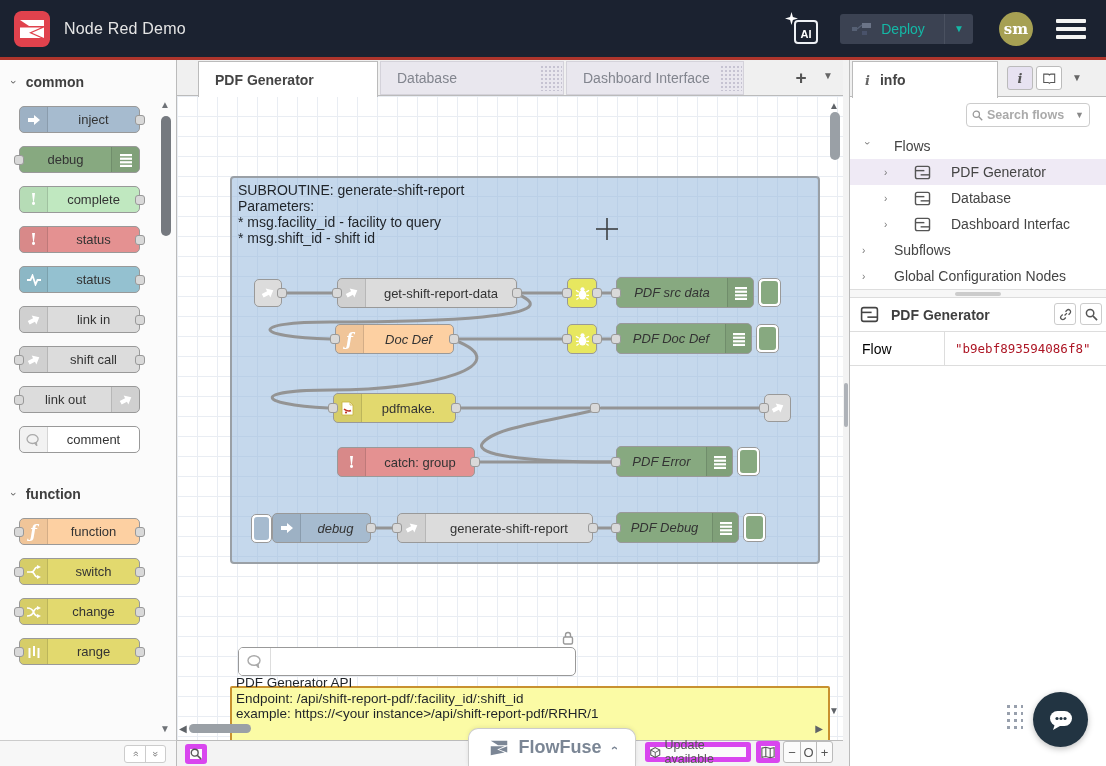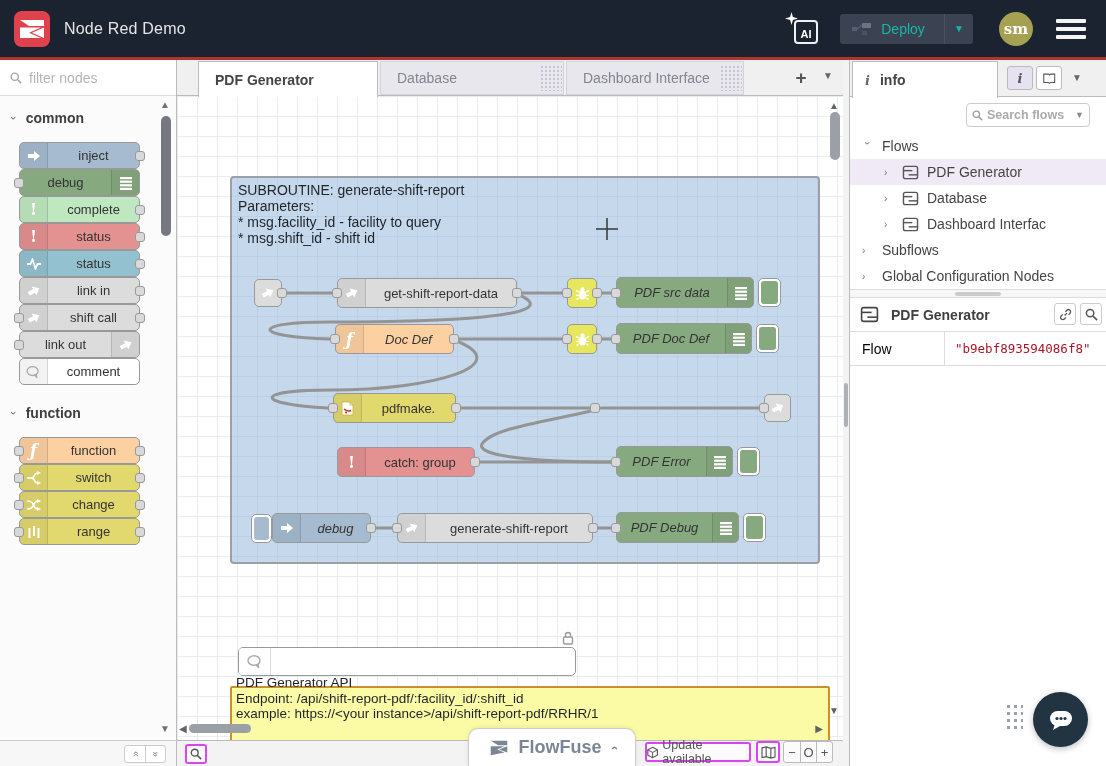--- a/index.html
+++ b/index.html
@@ -22,21 +22,21 @@
 
   
   #palette { position:absolute; left:0; top:60px; width:177px; height:680px; background:#fbfbfb; border-right:1px solid #bbb; overflow:hidden; }
   #filter-box { height:36px; border-bottom:1px solid #ddd; background:#fff; display:flex; align-items:center; padding-left:10px; color:#b5b5b5; font-size:14px; }
   #filter-box .ph { margin-left:7px; }
   .cat-header { display:flex; align-items:center; padding:12px 0 0 12px; height:32px; color:#3f3f3f; font-weight:bold; font-size:14px; }
   .cat-header .chev { color:#666; font-size:11px; margin-right:10px; font-weight:normal; }
   .chev { display:inline-block; }
   .chev.down { transform:rotate(90deg); }
   .pal-list { padding:14px 0 6px 19px; }
-  .pnode { position:relative; width:121px; height:27px; border:1px solid #999; border-radius:5px; display:flex; align-items:stretch; font-size:13px; color:#333;text-align:center; }
+  .pnode { position:relative; width:121px; height:27px; border:1px solid #999; border-radius:5px; margin-bottom:13px; display:flex; align-items:stretch; font-size:13px; color:#333;text-align:center; }
   .pnode .lbl { flex:1; display:flex; align-items:center; justify-content:center; white-space:nowrap; }
   .istrip { width:28px; display:flex; align-items:center; justify-content:center; }
   .istrip.l { border-right:1px solid rgba(0,0,0,.12); background:rgba(0,0,0,.05); border-radius:4px 0 0 4px; }
   .istrip.r { border-left:1px solid rgba(0,0,0,.12); background:rgba(0,0,0,.05); border-radius:0 4px 4px 0; }
   .port { position:absolute; width:10px; height:10px; background:#d9d9d9; border:1px solid #999; border-radius:3px; top:50%; transform:translateY(-50%); z-index:4; }
   .port.pl { left:-6px; } .port.pr { right:-6px; }
   #pal-scroll-up { position:absolute; right:6px; top:39px; color:#6e7277; font-size:10px; }
   #pal-scroll-dn { position:absolute; right:6px; bottom:6px; color:#6e7277; font-size:10px; }
   #pal-thumb { position:absolute; right:5px; top:56px; width:10px; height:120px; background:#75797f; border-radius:5px; }
   #pal-footer { position:absolute; left:0; top:740px; width:177px; height:26px; background:#f7f7f7; border-top:1px solid #ccc; border-right:1px solid #bbb; }
@@ -72,21 +72,21 @@
   #comment-node .lbl { flex:1; display:flex; align-items:center; padding-left:14px; font-style:italic; }
   #lock-icon { position:absolute; z-index:3; }
   #api-group { position:absolute; background:#fbfba5; border:2px solid #c8912f; border-radius:2px; z-index:1; }
   #api-text { position:absolute; font-size:13.5px; line-height:15.5px; color:#1f2328; white-space:pre-line; z-index:2; }
 
   .scroll-arrow { position:absolute; color:#5f6368; font-size:10px; z-index:6; }
   .scroll-thumb { position:absolute; background:#9aa0a6; border-radius:5px; z-index:6; }
 
   
   #footer-canvas { position:absolute; left:177px; top:740px; width:666px; height:26px; background:#f3f3f3; border-top:1px solid #bbb; }
-  .ftr-btn { position:absolute; border:2px solid #d946ef; background:#fbfbfb; border-radius:3px; display:flex; align-items:center; justify-content:center; color:#555; }
+  .ftr-btn { position:absolute; border:5px solid #d946ef; background:#fbfbfb; border-radius:3px; display:flex; align-items:center; justify-content:center; color:#555; }
   #flowfuse { position:absolute; left:468px; top:728px; width:168px; height:38px; background:#fff; border:1px solid #ccc; border-bottom:none; border-radius:10px 10px 0 0; box-shadow:0 -1px 4px rgba(0,0,0,.08); display:flex; align-items:center; justify-content:center; z-index:7; }
   #flowfuse .fftext { color:#7b8695; font-size:18px; font-weight:bold; margin:0 10px 0 8px; }
   #flowfuse .ffchev { color:#7b8695; font-size:12px; font-weight:bold; }
   #update-btn { left:645px; top:742px; height:20px; width:106px; font-size:12.5px; gap:4px; }
   #map-btn { left:756px; top:741px; width:24px; height:22px; }
   #zoomgrp { position:absolute; left:783px; top:741px; height:22px; display:flex; border:1px solid #bbb; border-radius:3px; background:#fbfbfb; z-index:6;}
   #zoomgrp span { width:16px; display:flex; align-items:center; justify-content:center; font-size:13px; color:#555; }
   #zoomgrp span + span { border-left:1px solid #bbb; }
   #search-canvas-btn { left:8px; top:3px; width:22px; height:20px; }
 
@@ -98,21 +98,21 @@
   #sb-tab-info { position:absolute; left:2px; top:1px; width:146px; height:37px; background:#fff; border:1px solid #bbb; border-bottom:none; display:flex; align-items:center; padding-left:12px; font-weight:bold; color:#444; z-index:2; }
   #sb-tab-info .ii { font-family:"DejaVu Serif", serif; font-style:italic; font-weight:bold; color:#666; margin-right:10px; font-size:13px; }
   .sb-ibtn { position:absolute; top:6px; width:26px; height:24px; border:1px solid #bbb; border-radius:3px; background:#fff; display:flex; align-items:center; justify-content:center; color:#555; }
   #sb-btn-i { left:157px; background:#e7e2f1; font-family:"DejaVu Serif", serif; font-weight:bold; font-style:italic; font-size:13px; }
   #sb-btn-book { left:186px; }
   #sb-caret { position:absolute; left:222px; top:12px; color:#666; font-size:10px; }
   #sb-search-row { height:36px; display:flex; justify-content:flex-end; align-items:center; padding-right:16px;font-weight:bold; }
   #sb-search { width:124px; height:24px; border:1px solid #ccc; border-radius:4px; background:#fff; display:flex; align-items:center; padding:0 5px; color:#aaa; font-size:12.5px; gap:4px; }
   #sb-search .ph { flex:1; overflow:hidden; white-space:nowrap; }
   #sb-search .caret { color:#888; font-size:9px; }
-  .tree-row { height:26px; display:flex; align-items:center; }
+  .tree-row { height:26px; display:flex; align-items:center;gap:12px; }
   .tree-row .chev { color:#777; font-size:10px; width:10px; }
   .tree-row.sel { background:#efeaf5; }
   .flow-ico { margin:0 8px 0 8px; }
   #sb-splitter { height:9px; background:#f7f7f7; border-top:1px solid #ddd; border-bottom:1px solid #ddd; position:relative; }
   #sb-splitter .grip { position:absolute; left:50%; top:2px; transform:translateX(-50%); width:46px; height:4px; background:#ccc; border-radius:2px; }
   #sb-detail-hdr { height:34px; border-bottom:1px solid #ddd; display:flex; align-items:center; padding-left:10px; font-weight:bold; color:#3f3f3f; position:relative; }
   #sb-detail-hdr .btns { position:absolute; right:4px; top:5px; display:flex; gap:4px; }
   #sb-detail-hdr .btns div { width:22px; height:22px; border:1px solid #ccc; border-radius:3px; background:#fff; display:flex; align-items:center; justify-content:center; }
   #sb-table { border-bottom:1px solid #ddd; }
   #sb-table .row { display:flex; height:33px; align-items:center; }
@@ -156,27 +156,20 @@
       <div id="avatar">sm</div>
       <div id="burger">
           <div></div>
           <div></div>
           <div></div>
         </div>
     </div>
   </div>
 
   <div id="palette">
-    <div id="filter-box">
-      <svg width="12" height="12" viewBox="0 0 14 14">
-        <circle cx="5.5" cy="5.5" r="4.2" fill="none" stroke="#9aa" stroke-width="1.6"></circle>
-          <line x1="9" y1="9" x2="13" y2="13" stroke="#9aa" stroke-width="1.8"></line>
-      </svg>
-      <span class="ph">filter nodes</span>
-    </div>
     <div id="palette-scroll">
         <div class="cat-header">
           <span class="chev down">›</span>
           <span>common</span>
         </div>
         <div class="pal-list">
           <div class="pnode" style="background: rgb(166, 187, 207);">
             <span class="istrip l">
               <svg width="14" height="12" viewBox="0 0 14 12">
                 <path d="M1 4h6V1l6 5-6 5V8H1z" fill="#fff"></path>

